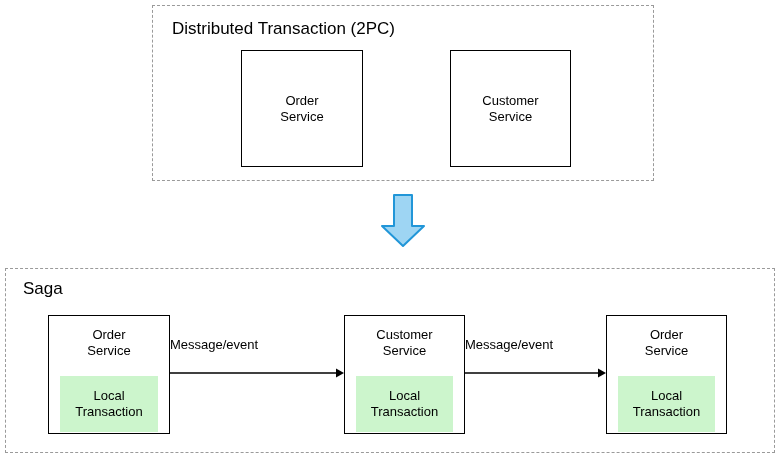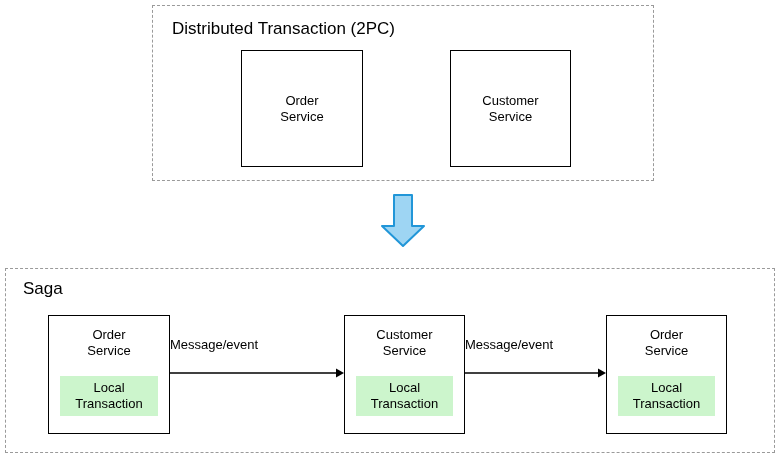--- a/index.html
+++ b/index.html
@@ -106,21 +106,21 @@
     font-size: 13px;
     line-height: 16px;
     text-align: center;
     white-space: pre-line;
   }
   .local-txn {
     position: absolute;
     left: 11px;
     right: 11px;
     top: 60px;
-    height: 40px;
+    height: 56px;
     background: #ccf5cc;
     display: flex;
     align-items: center;
     justify-content: center;
   }
   .local-txn-label {
     font-size: 13px;
     line-height: 16px;
     text-align: center;
     white-space: pre-line;

